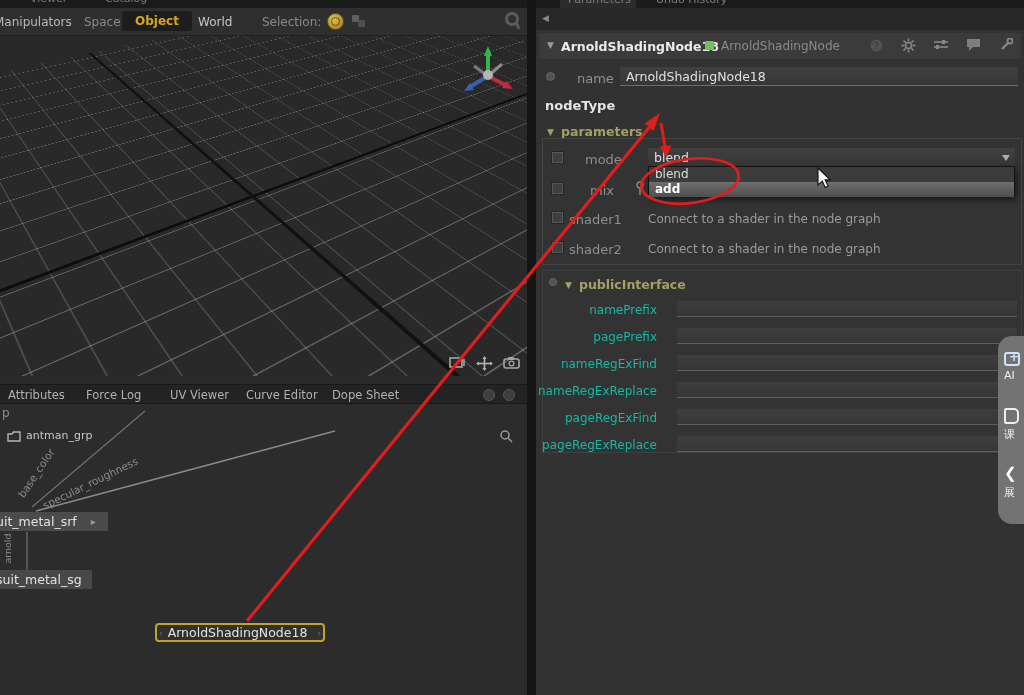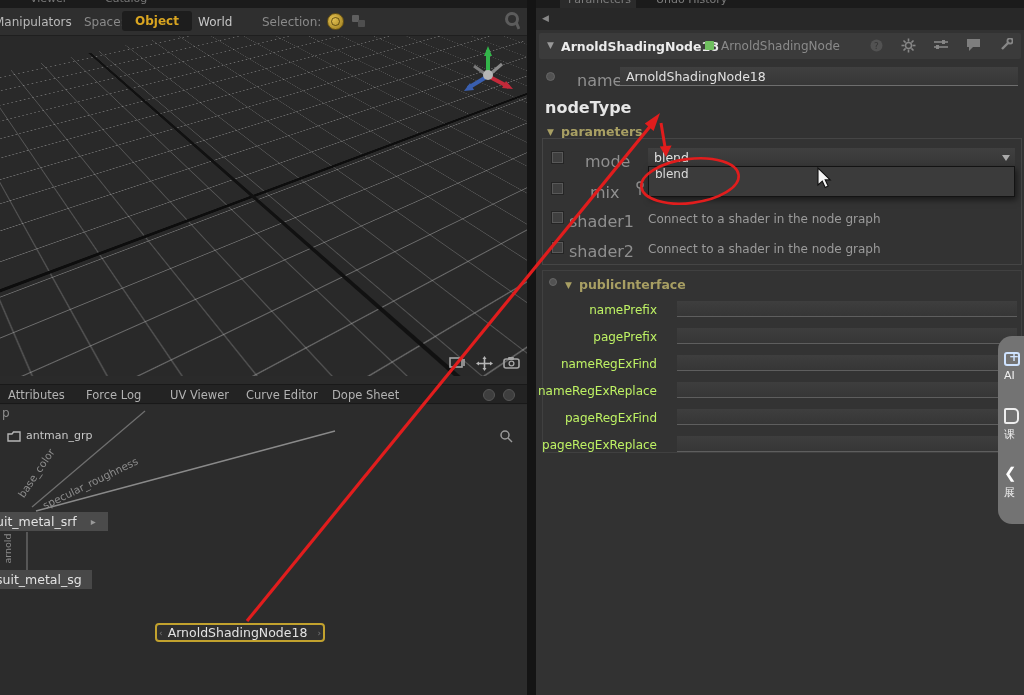--- a/index.html
+++ b/index.html
@@ -67,38 +67,38 @@
 
   #r-header { left:3px; top:33px; width:482px; height:26px; background:#3b3b3b; border-radius:2px; }
   #r-header .tri { position:absolute; left:8px; top:7px; color:#999; font-size:9px; }
   #r-header .title { position:absolute; left:22px; top:6px; font-weight:bold; font-size:12.5px; color:#ececec; }
   #r-header .gsq { position:absolute; left:166px; top:8px; }
   #r-header .subtitle { position:absolute; left:182px; top:6px; font-size:12px; color:#8a8a8a; }
   .hdr-icons { position:absolute; right:8px; top:5px; display:flex; gap:17px; opacity:.8; }
 
   .field { position:absolute; height:19px; background:linear-gradient(#404040,#373737);
     border-bottom:1px solid #6e6e6e; color:#e0e0e0; font-size:12.5px; padding:2px 6px 0; }
-  .row-label { position:absolute; font-size:16px; color:#8f8f8f; }
+  .row-label { position:absolute; font-size:13px; color:#8f8f8f; }
   .dot-ic { position:absolute; width:9px; height:9px; border-radius:50%; background:#525252; border:1px solid #666; }
   .dd-tri { position:absolute; width:0; height:0; border-left:4.5px solid transparent;
     border-right:4.5px solid transparent; border-top:6px solid #aaa; }
 
   .group-hd { position:absolute; font-weight:bold; font-size:12.5px; color:#a89f63; }
   .group-tri { position:absolute; color:#a89f63; font-size:9px; }
   #param-box { left:6px; top:138px; width:480px; height:127px; background:#333333; border:1px solid #454545; }
   .chk { position:absolute; width:11px; height:11px; background:#3f3f3f; border:1px solid #585858; box-shadow:0 0 0 1px #252525; }
   .hint { position:absolute; color:#9b9b9b; font-size:12px; }
 
   #dropdown { position:absolute; left:105px; top:27px; width:367px; height:31px;
     background:#3b3b3b; border:1px solid #131313; box-shadow:2px 3px 6px rgba(0,0,0,.5); z-index:5; }
   #dropdown .opt { height:15px; padding:0 6px; font-size:12px; color:#dcdcdc; line-height:15px; }
   #dropdown .opt.sel { background:linear-gradient(#6e6e6e,#4e4e4e); color:#fff; font-weight:bold; }
 
   #pub-box { left:6px; top:270px; width:480px; height:183px; background:#333333; border:1px solid #404040; }
-  .pub-row-label { position:absolute; right:364px; font-size:12px; color:#bef264; text-align:right; }
+  .pub-row-label { position:absolute; right:364px; font-size:12px; color:#14b8a6; text-align:right; }
   .pub-field { position:absolute; left:134px; width:340px; height:16px;
     background:linear-gradient(#3e3e3e,#363636); border-bottom:1px solid #5e5e5e; }
 
   #force-refresh { position:absolute; left:24px; top:460px; width:430px; height:19px; background:#4c4c4c;
     border-radius:2px; color:#c9c9c9; font-size:12px; text-align:center; line-height:19px; }
 
   
   #side-widget { right:0; top:336px; width:26px; height:188px; background:#737373;
     border-radius:14px 0 0 14px; overflow:hidden; z-index:20; }
   #side-widget .item { position:absolute; left:6px; width:40px; color:#f0f0f0; font-size:11px; }
@@ -286,20 +286,21 @@
 
     <span class="chk" style="left:9px;top:13px"></span>
     <span class="row-label" style="left:42px;top:13px">mode</span>
     <div class="field" style="left:105px;top:9px;width:367px">
       <span>blend</span>
       <span class="dd-tri" style="right:5px;top:7px"></span>
     </div>
 
     <div id="dropdown">
       <div class="opt">blend</div>
+      <div class="opt sel">add</div>
     </div>
 
     <span class="chk" style="left:9px;top:44px"></span>
     <span class="row-label" style="left:47px;top:44px">mix</span>
     <svg class="abs" style="left:92px;top:42px" width="10" height="15">
       <circle cx="5" cy="4" r="3" fill="none" stroke="#8a8a8a" stroke-width="1.4"></circle>
       <line x1="5" y1="7" x2="5" y2="14" stroke="#8a8a8a" stroke-width="1.4"></line>
     </svg>
 
     <span class="chk" style="left:9px;top:73px"></span>

